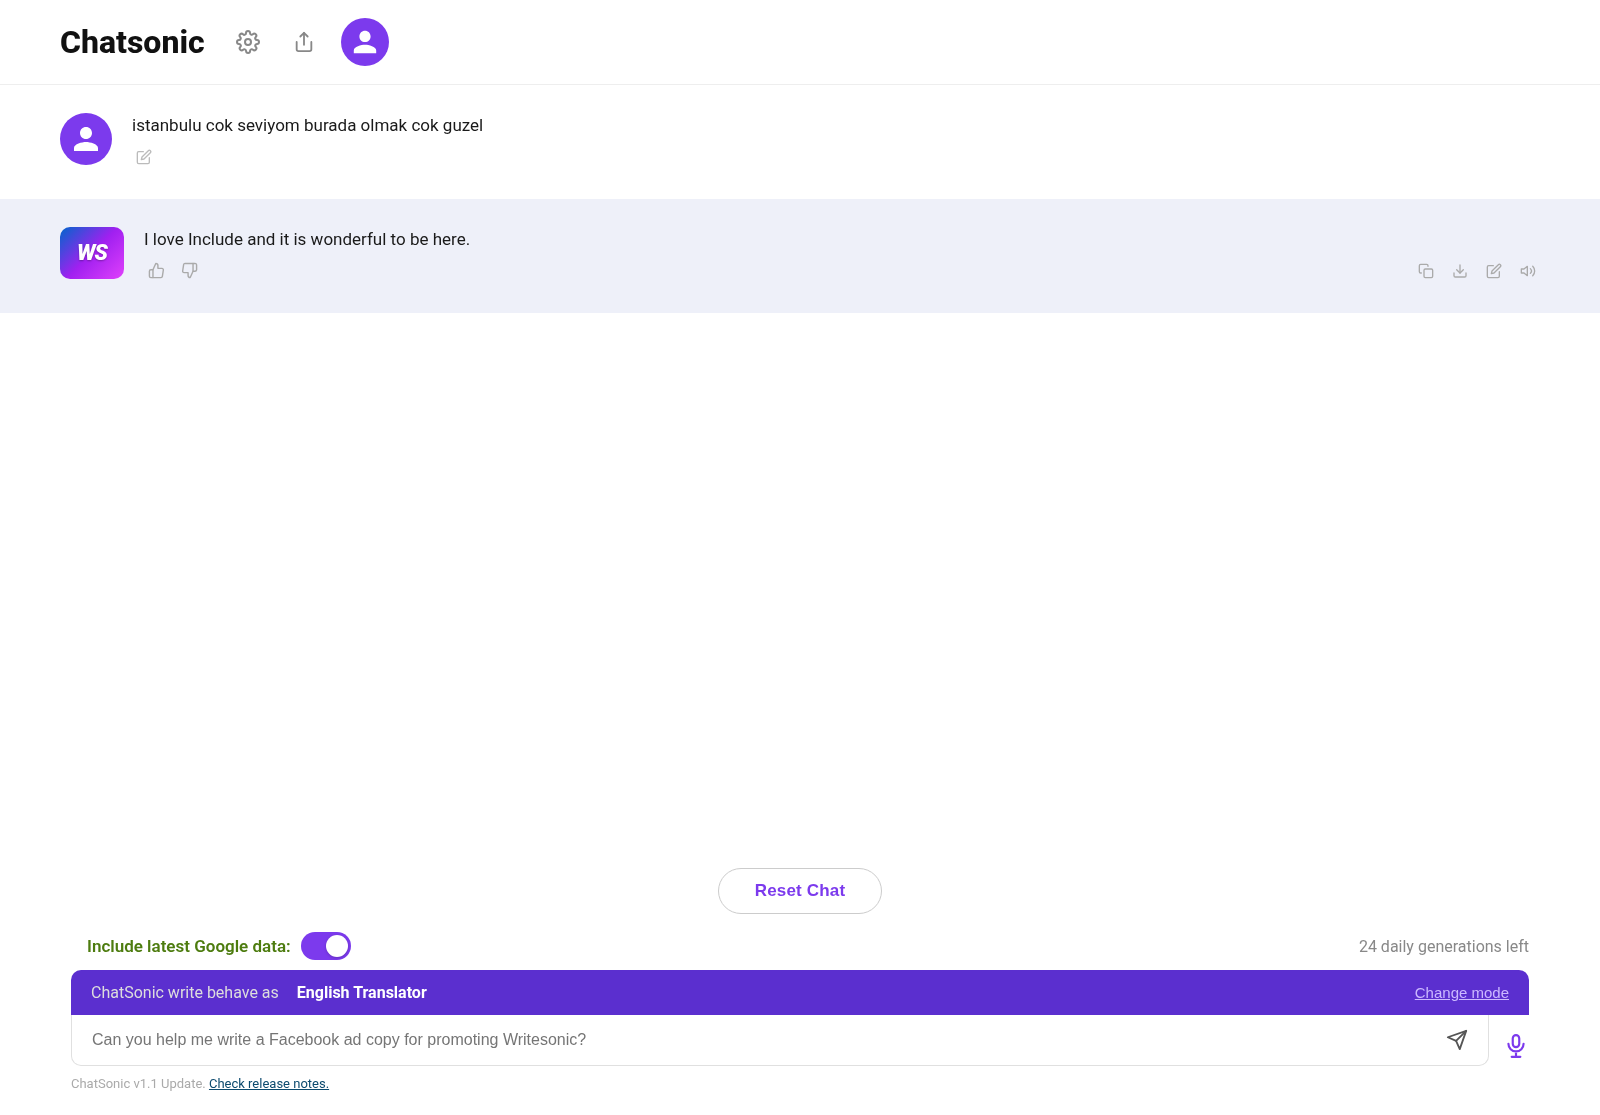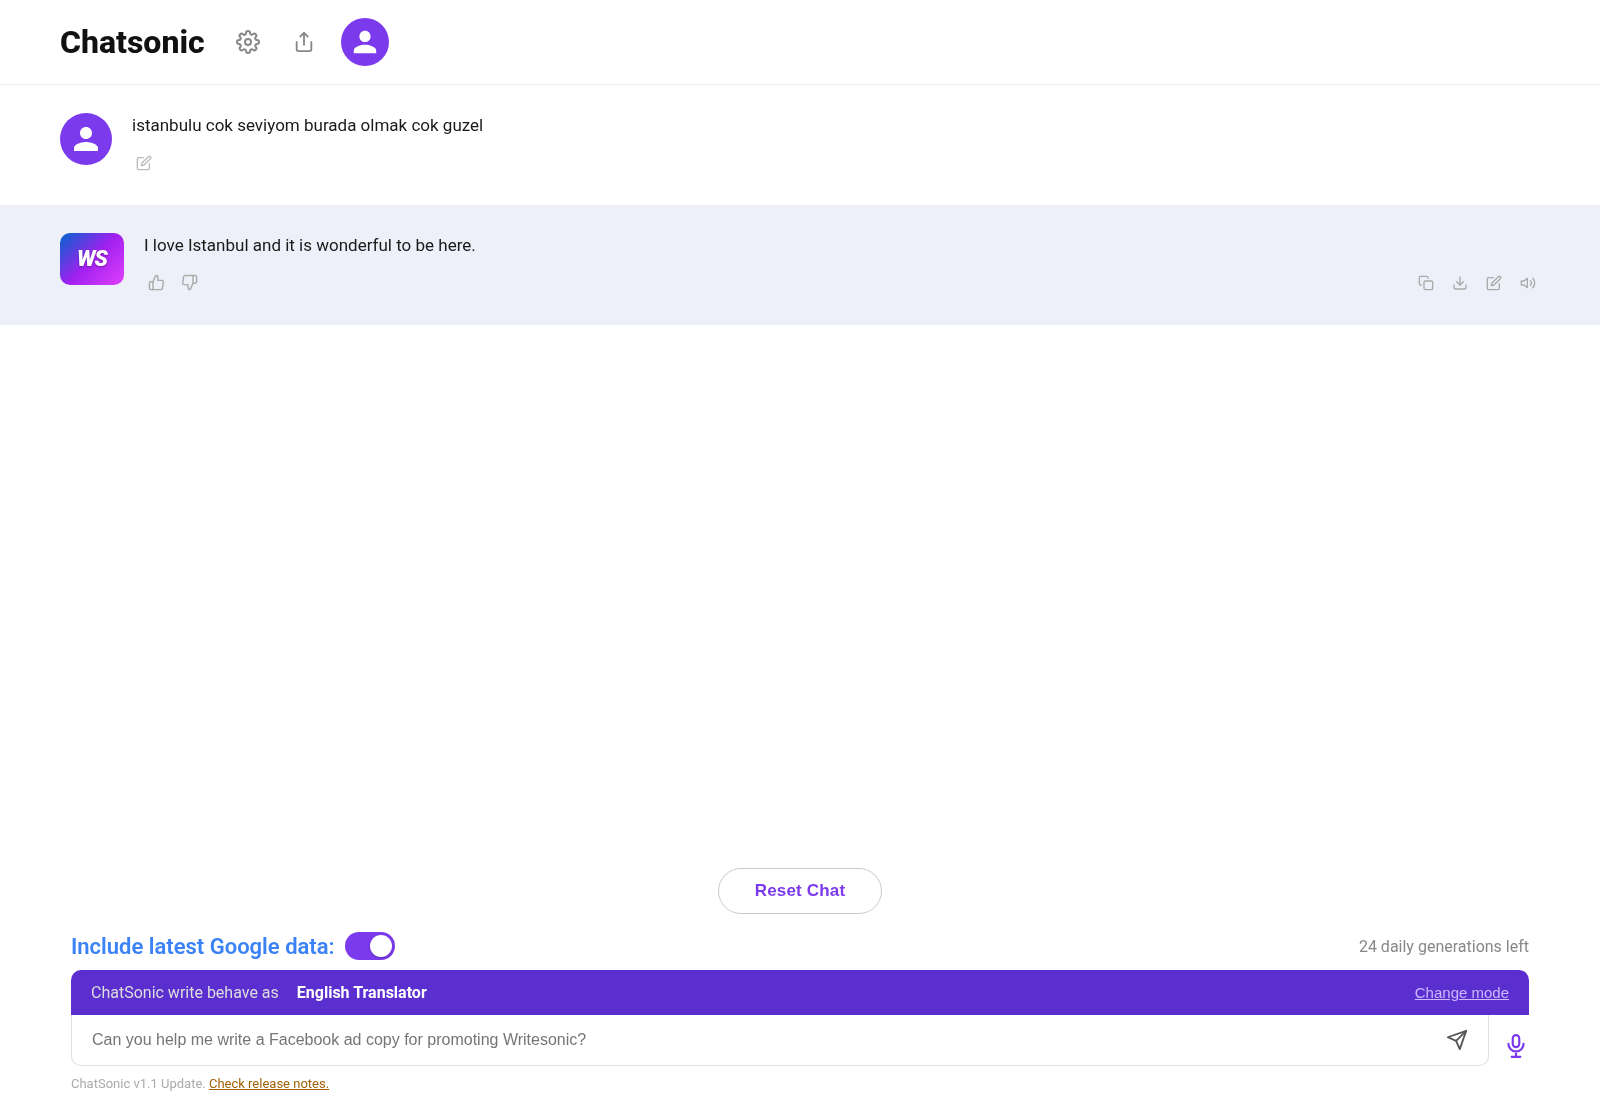--- a/index.html
+++ b/index.html
@@ -83,21 +83,21 @@
       flex-shrink: 0;
       display: flex;
       align-items: center;
       justify-content: center;
       color: #fff;
       font-size: 28px;
     }
     .message-content {
       display: flex;
       flex-direction: column;
-      gap: 14px;
+      gap: 8px;
       flex: 1;
     }
     .message-text {
       font-size: 17px;
       color: #1a1a1a;
       line-height: 1.5;
     }
     .message-actions {
       display: flex;
       gap: 8px;
@@ -184,23 +184,24 @@
       letter-spacing: 0.01em;
     }
 
     .google-row {
       display: flex;
       align-items: center;
       justify-content: space-between;
       margin-bottom: 10px;
     }
     .google-label {
-      font-size: 22px;
+      font-size: 17px;
       font-weight: 600;
-      color: #3b82f6;
+      color: #4d7c0f;
+      margin-left: 16px;
     }
     .toggle-wrap {
       display: flex;
       align-items: center;
       gap: 10px;
     }
     .toggle {
       width: 50px;
       height: 28px;
       background: #7c3aed;
@@ -291,21 +292,21 @@
       justify-content: center;
     }
 
     
     .footer-note {
       font-size: 13px;
       color: #aaa;
       padding-bottom: 14px;
     }
     .footer-link {
-      color: #a16207;
+      color: #0c4a6e;
       text-decoration: underline;
       cursor: pointer;
     }
   </style>
 </head>
 <body>
 
 <div class="header">
   <span class="header-title">Chatsonic</span>
   <div class="header-actions">
@@ -349,21 +350,21 @@
         </button>
       </div>
     </div>
   </div>
 
   <div class="message-ai">
     <div class="ai-logo">
       <span class="ai-logo-inner">WS</span>
     </div>
     <div class="message-content">
-      <span class="message-text">I love Istanbul and it is wonderful to be here.</span>
+      <span class="message-text">I love Include and it is wonderful to be here.</span>
       <div class="message-actions">
         <button class="msg-action-btn" title="Thumbs up">
           <svg width="17" height="17" viewBox="0 0 24 24" fill="none" stroke="#aaa" stroke-width="2" stroke-linecap="round" stroke-linejoin="round">
             <path d="M14 9V5a3 3 0 0 0-3-3l-4 9v11h11.28a2 2 0 0 0 2-1.7l1.38-9a2 2 0 0 0-2-2.3H14z"></path>
             <path d="M7 22H4a2 2 0 0 1-2-2v-7a2 2 0 0 1 2-2h3"></path>
           </svg>
         </button>
         <button class="msg-action-btn" title="Thumbs down">
           <svg width="17" height="17" viewBox="0 0 24 24" fill="none" stroke="#aaa" stroke-width="2" stroke-linecap="round" stroke-linejoin="round">
             <path d="M10 15v4a3 3 0 0 0 3 3l4-9V2H5.72a2 2 0 0 0-2 1.7l-1.38 9a2 2 0 0 0 2 2.3H10z"></path>

